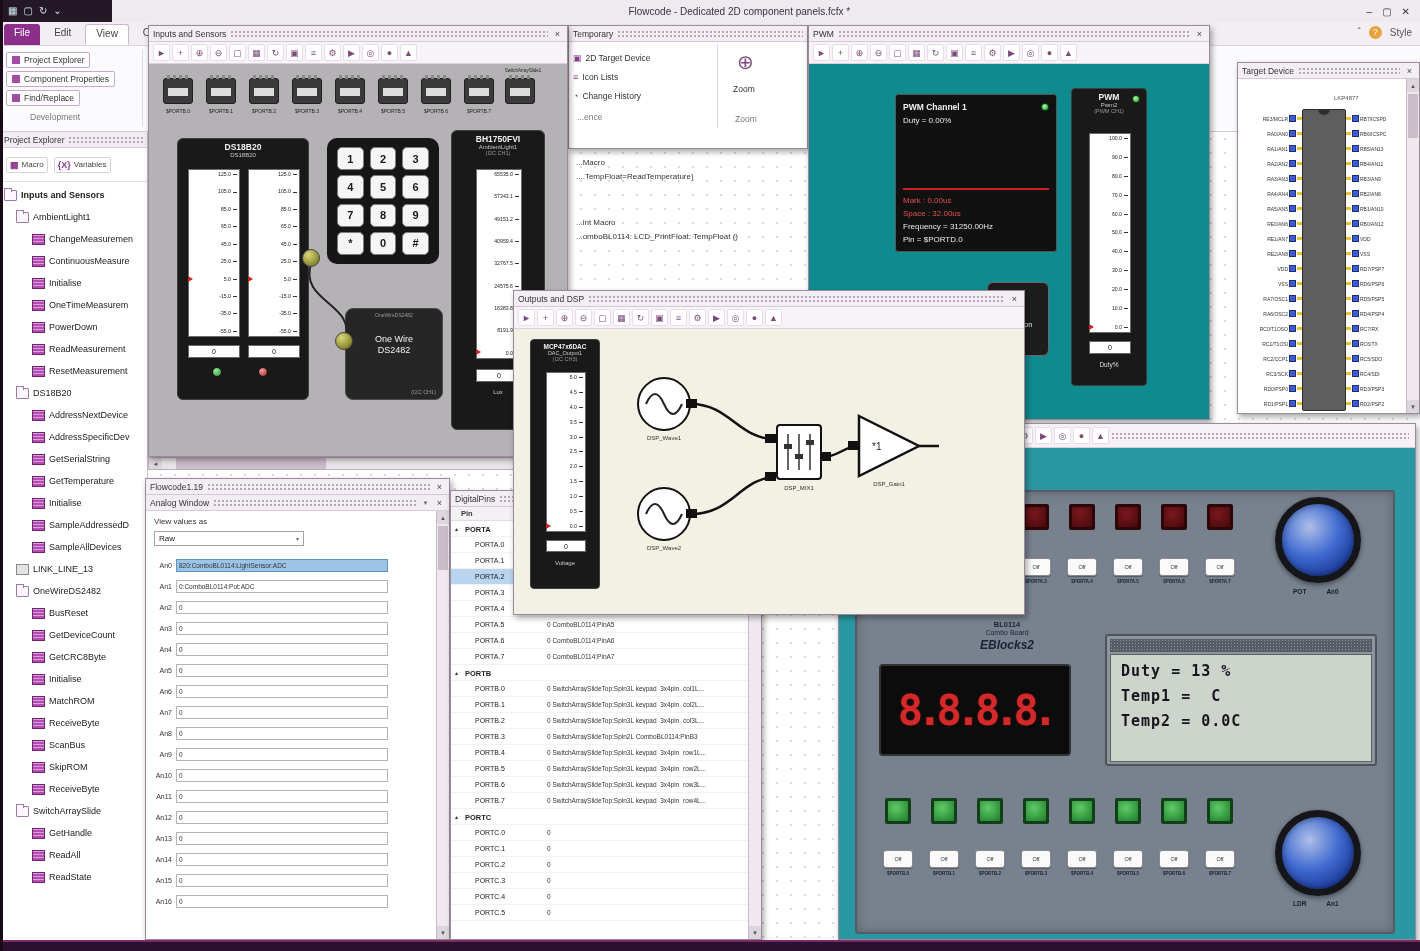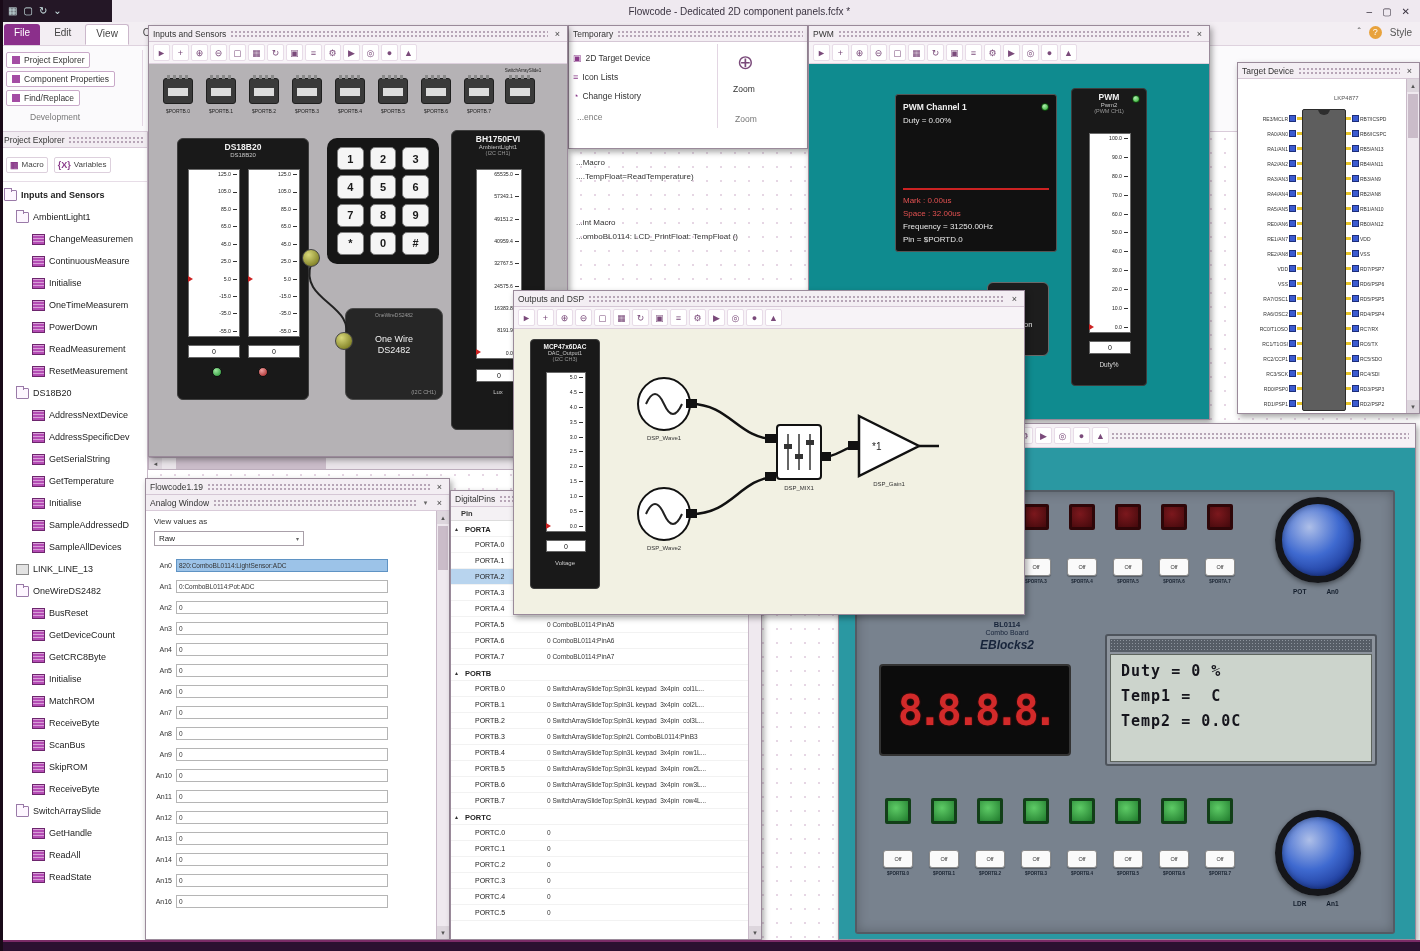--- a/index.html
+++ b/index.html
@@ -820,21 +820,21 @@
         <span class="seg7">8.</span>
             <span class="seg7">8.</span>
             <span class="seg7">8.</span>
             <span class="seg7">8.</span>
           </div>
 
         <div class="lcd">
           <div class="lcdbar"></div>
           <div class="lcdscreen">
 
-          <div class="lcdline">Duty = 0 %</div>
+          <div class="lcdline">Duty = 13 %</div>
               <div class="lcdline">Temp1 =  C</div>
               <div class="lcdline">Temp2 = 0.0C</div>
             </div>
         </div>
 
         <div class="ledg" style="left:28px;top:306px"></div>
         <div class="ledg" style="left:74px;top:306px"></div>
         <div class="ledg" style="left:120px;top:306px"></div>
         <div class="ledg" style="left:166px;top:306px"></div>
         <div class="ledg" style="left:212px;top:306px"></div>

